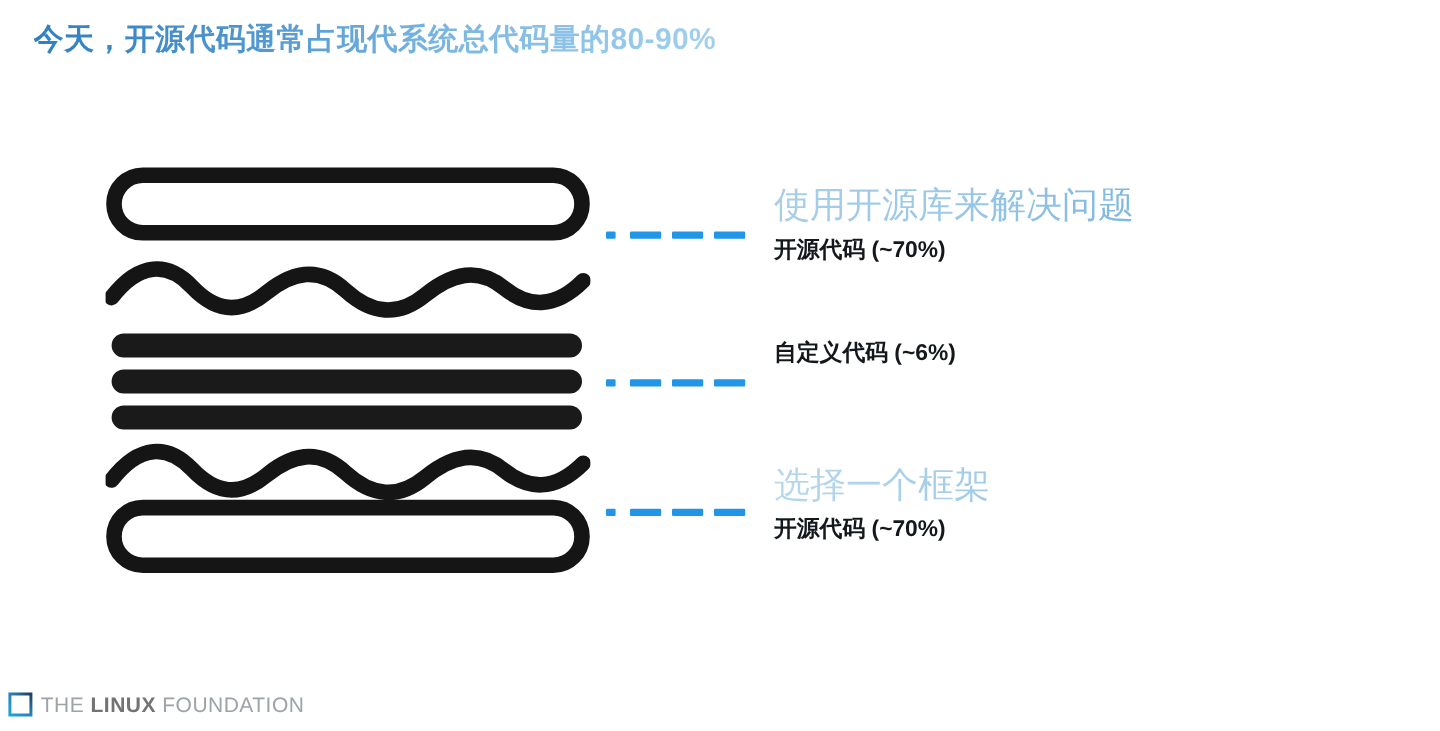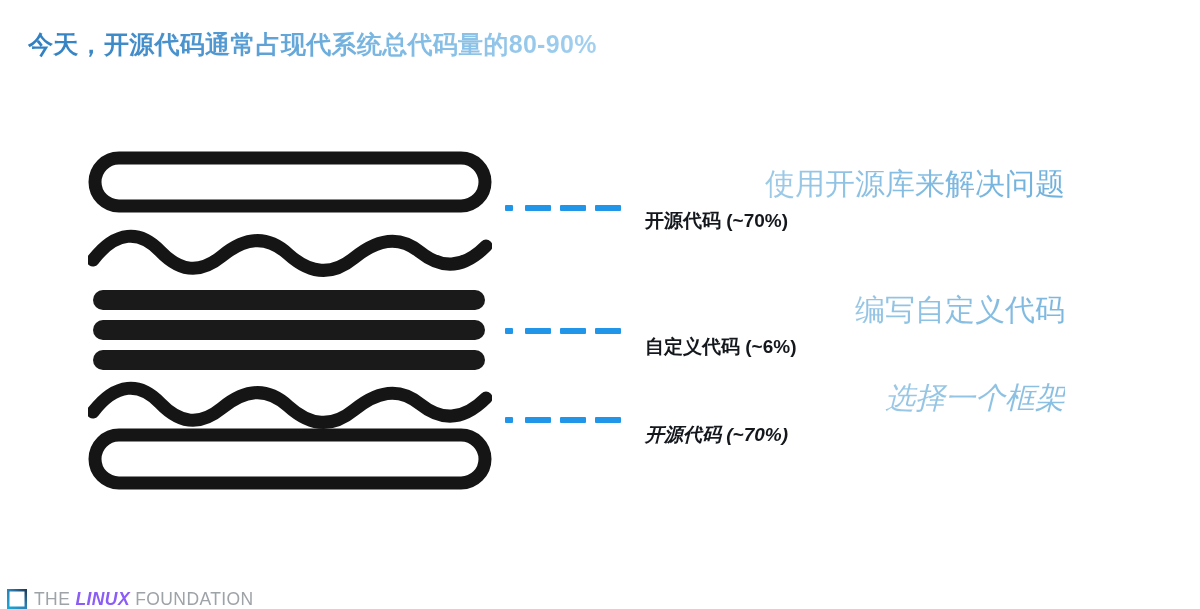--- a/index.html
+++ b/index.html
@@ -12,21 +12,20 @@
     height: 609px;
     position: relative;
     overflow: hidden;
     font-family: "Liberation Sans", "DejaVu Sans", sans-serif;
   }
 
   #slide {
     position: absolute;
     inset: 0;
     background: #ffffff;
-    margin-top: 12px;
   }
 
   
   #slide-title {
     position: absolute;
     left: 28px;
     top: 16px;
     font-size: 25px;
     font-weight: bold;
     letter-spacing: 0.3px;
@@ -49,21 +48,21 @@
 
   
   .callout {
     position: absolute;
     left: 505px;
     width: 560px;
     height: 92px;
   }
   #callout-0 { top: 152px; }
   #callout-1 { top: 278px; }
-  #callout-2 { top: 366px; font-style: italic; }
+  #callout-2 { top: 385px; }
 
   .dash-line {
     position: absolute;
     left: 0;
     width: 120px;
     height: 10px;
   }
   #callout-0 .dash-line { top: 39px; }
   #callout-1 .dash-line { top: 36px; }
   #callout-2 .dash-line { top: 37px; }
@@ -77,21 +76,20 @@
 
   .callout-heading {
     font-size: 30px;
     font-weight: normal;
     line-height: 40px;
     white-space: nowrap;
     background-image: linear-gradient(90deg, #a8cfe8 0%, #9ac8e6 35%, #7fb9e0 70%, #6fb0dc 100%);
     -webkit-background-clip: text;
     background-clip: text;
     color: transparent;
-    text-align: right;
     -webkit-text-fill-color: transparent;
   }
   #callout-1 .callout-heading {
     background-image: linear-gradient(90deg, #b3d5ea 0%, #9cc9e6 40%, #7cb7df 100%);
     -webkit-background-clip: text;
     background-clip: text;
     -webkit-text-fill-color: transparent;
   }
   #callout-2 .callout-heading {
     background-image: linear-gradient(90deg, #b8d8ec 0%, #a0cbe7 45%, #87bee2 100%);
@@ -119,21 +117,21 @@
     gap: 7px;
   }
   #lf-mark { display: block; }
   #lf-wordmark {
     font-size: 17.5px;
     letter-spacing: 0.4px;
     line-height: 20px;
     white-space: nowrap;
   }
   .wm-light { color: #9ea3a8; font-weight: normal; }
-  .wm-bold  { color: #8b5cf6; font-weight: bold; font-style: italic; }
+  .wm-bold  { color: #737373; font-weight: bold; }
 </style>
 </head>
 <body>
 
 <div id="slide">
 
   <div id="slide-title">今天，开源代码通常占现代系统总代码量的80-90%</div>
 
   <svg id="burger" viewBox="0 0 404 340">
 
@@ -168,21 +166,20 @@
   </div>
 
   <div class="callout" id="callout-1">
     <svg class="dash-line" viewBox="0 0 120 10">
       <rect x="0" y="2" width="8" height="6" rx="1" fill="#2196e8"></rect>
       <rect x="20" y="2" width="26" height="6" rx="1" fill="#2196e8"></rect>
       <rect x="55" y="2" width="26" height="6" rx="1" fill="#2196e8"></rect>
       <rect x="90" y="2" width="26" height="6" rx="1" fill="#2196e8"></rect>
     </svg>
     <div class="callout-texts">
-      <div class="callout-heading">编写自定义代码</div>
       <div class="callout-sub">自定义代码 (~6%)</div>
     </div>
   </div>
 
   <div class="callout" id="callout-2">
     <svg class="dash-line" viewBox="0 0 120 10">
       <rect x="0" y="2" width="8" height="6" rx="1" fill="#2196e8"></rect>
       <rect x="20" y="2" width="26" height="6" rx="1" fill="#2196e8"></rect>
       <rect x="55" y="2" width="26" height="6" rx="1" fill="#2196e8"></rect>
       <rect x="90" y="2" width="26" height="6" rx="1" fill="#2196e8"></rect>

